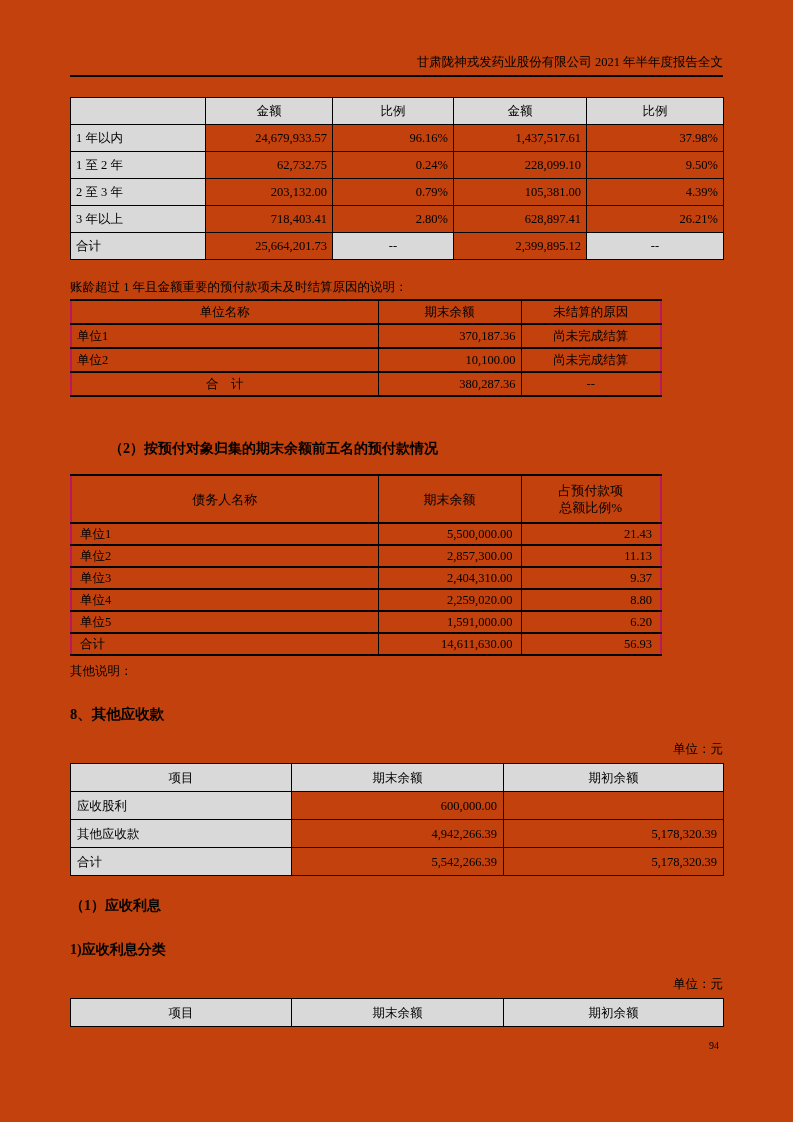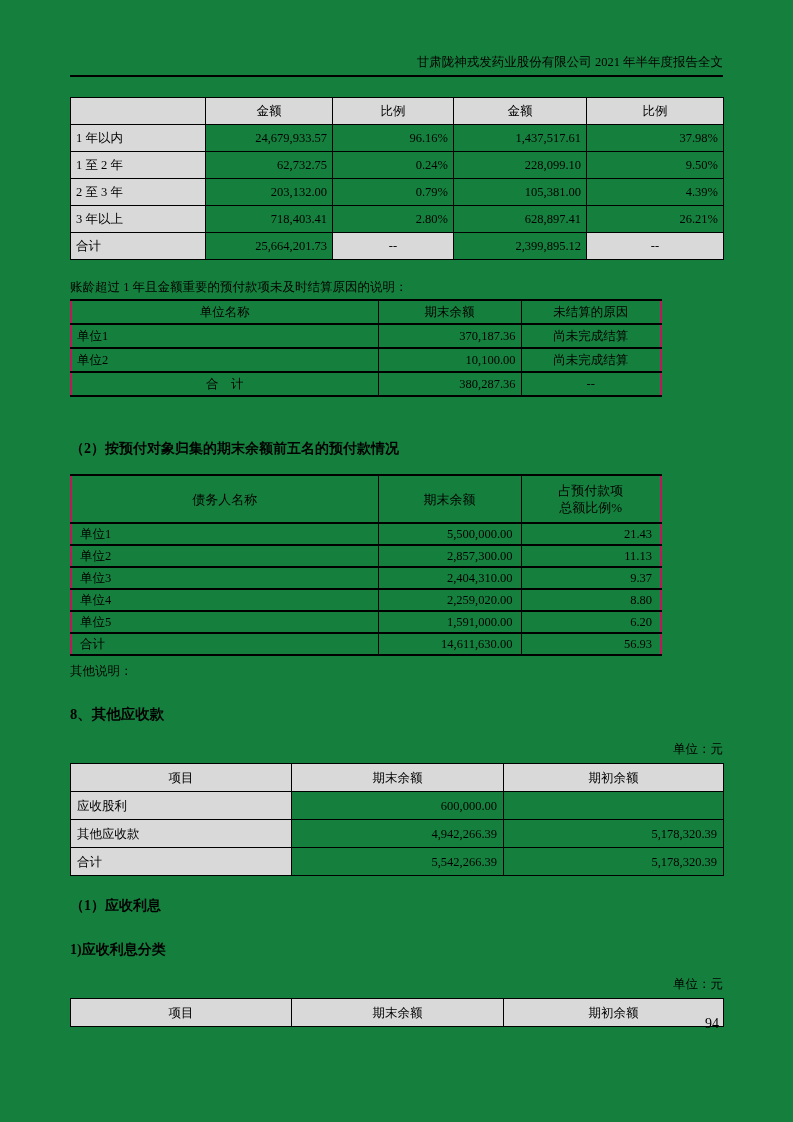--- a/index.html
+++ b/index.html
@@ -1,20 +1,20 @@
 <!DOCTYPE html>
 <html><head>
 <meta charset="utf-8">
 <style>
   * { margin:0; padding:0; box-sizing:border-box; }
   html,body { background:#888; }
   body { font-family:"Liberation Serif","DejaVu Serif",serif; color:#000; }
   .page {
     position:relative; width:793px; height:1122px; margin:0 auto;
-    background:#15803d; overflow:hidden;
+    background:#c2410c; overflow:hidden;
   }
   .content { padding:0 70px; }
 
   .doc-header {
     padding-top:54px; padding-bottom:5px;
     text-align:right; font-size:12.5px; line-height:16px;
     border-bottom:2px solid #000;
   }
 
   table { border-collapse:collapse; table-layout:fixed; }
@@ -39,26 +39,26 @@
   .t3 th { padding:6px 5px; font-size:13px; line-height:17px; }
   .t3 td { padding:2px 8px; }
 
   
   .t4,.t5 { width:653px; margin-top:6px;padding-left:12px; }
   .t4 th,.t4 td,.t5 th { border:1px solid #000; padding:5.5px 6px; }
 
   .note { font-size:12.5px; line-height:16px; margin-top:19px; }
   .note-small { font-size:12.5px; line-height:16px; margin-top:7px; }
   .h-sec { font-size:14px; font-weight:bold; line-height:19px; }
-  .h-sec2 { margin-top:42px; }
+  .h-sec2 { margin-top:42px;margin-left:39px; }
   .h-sec8 { font-size:14.5px; margin-top:26px; }
   .h-sec81 { margin-top:20px; }
   .h-sec811 { margin-top:25px; }
   .unit { font-size:12.5px; line-height:16px; text-align:right; margin-top:17px; }
-  .page-num { position:absolute; top:1016px; right:74px; font-size:14px; }
+  .page-num { position:absolute; top:1040px; right:74px; font-size:10px; }
 </style>
 </head>
 <body>
 
 <div class="page">
   <div class="content">
 
     <div class="doc-header">甘肃陇神戎发药业股份有限公司 2021 年半年度报告全文</div>
 
     <table class="t1">

